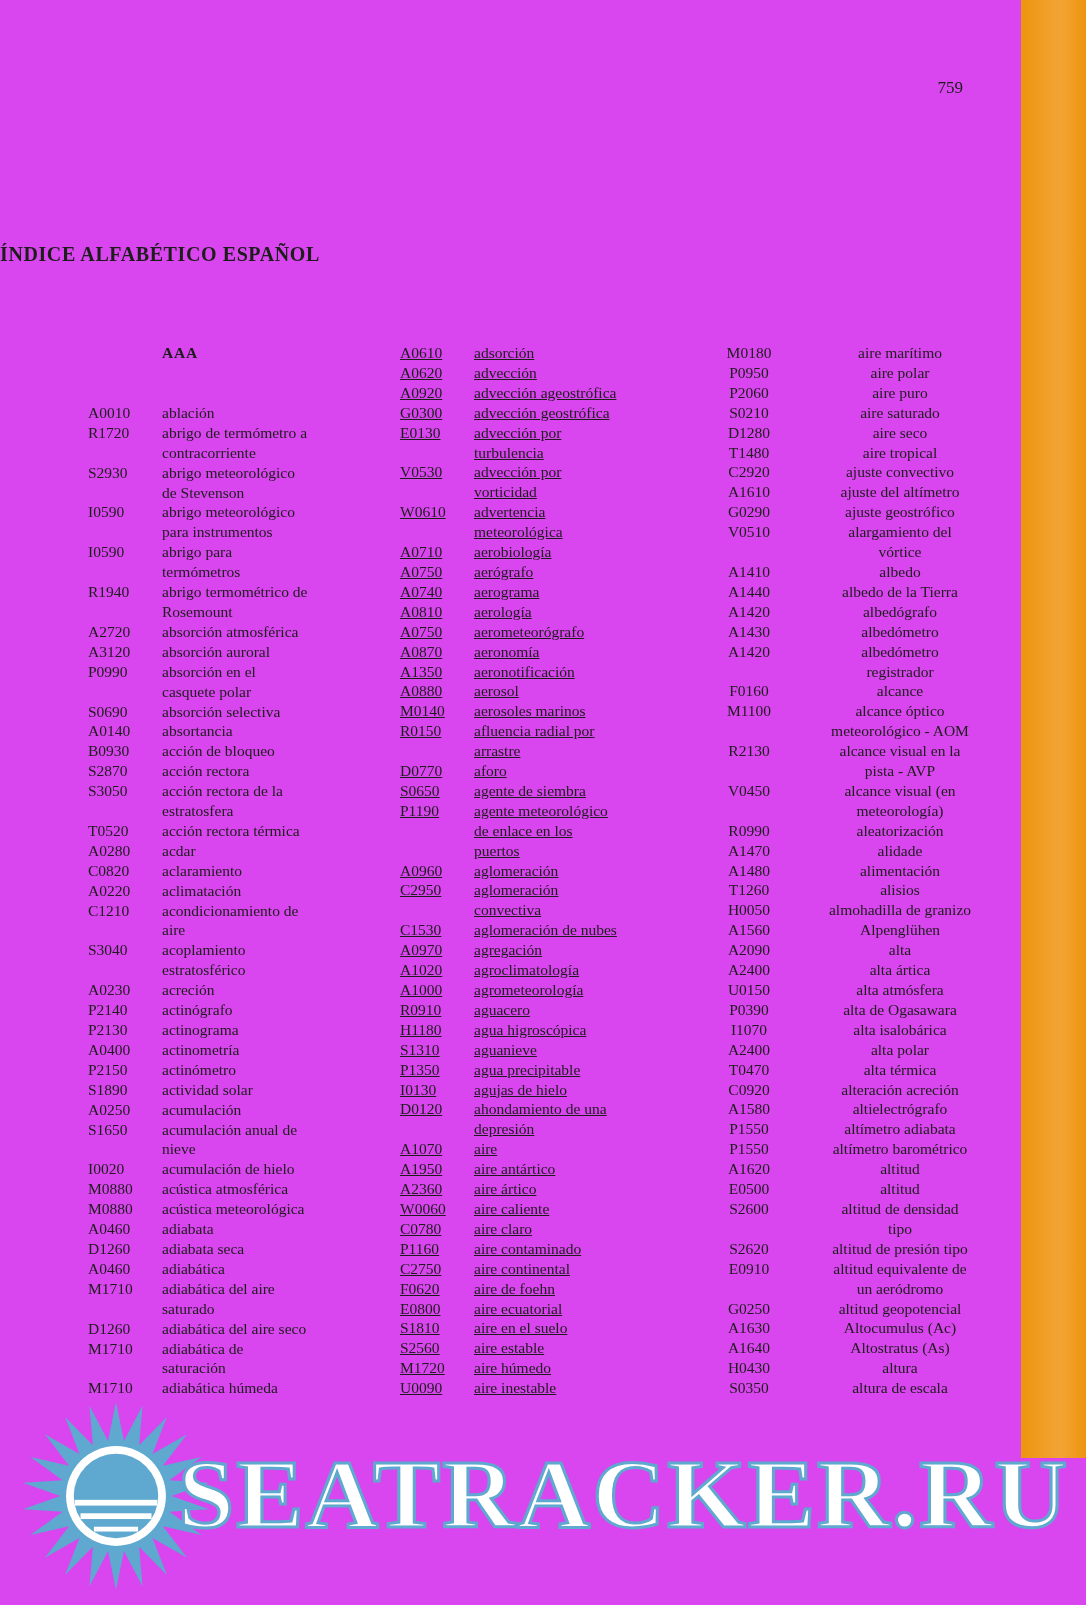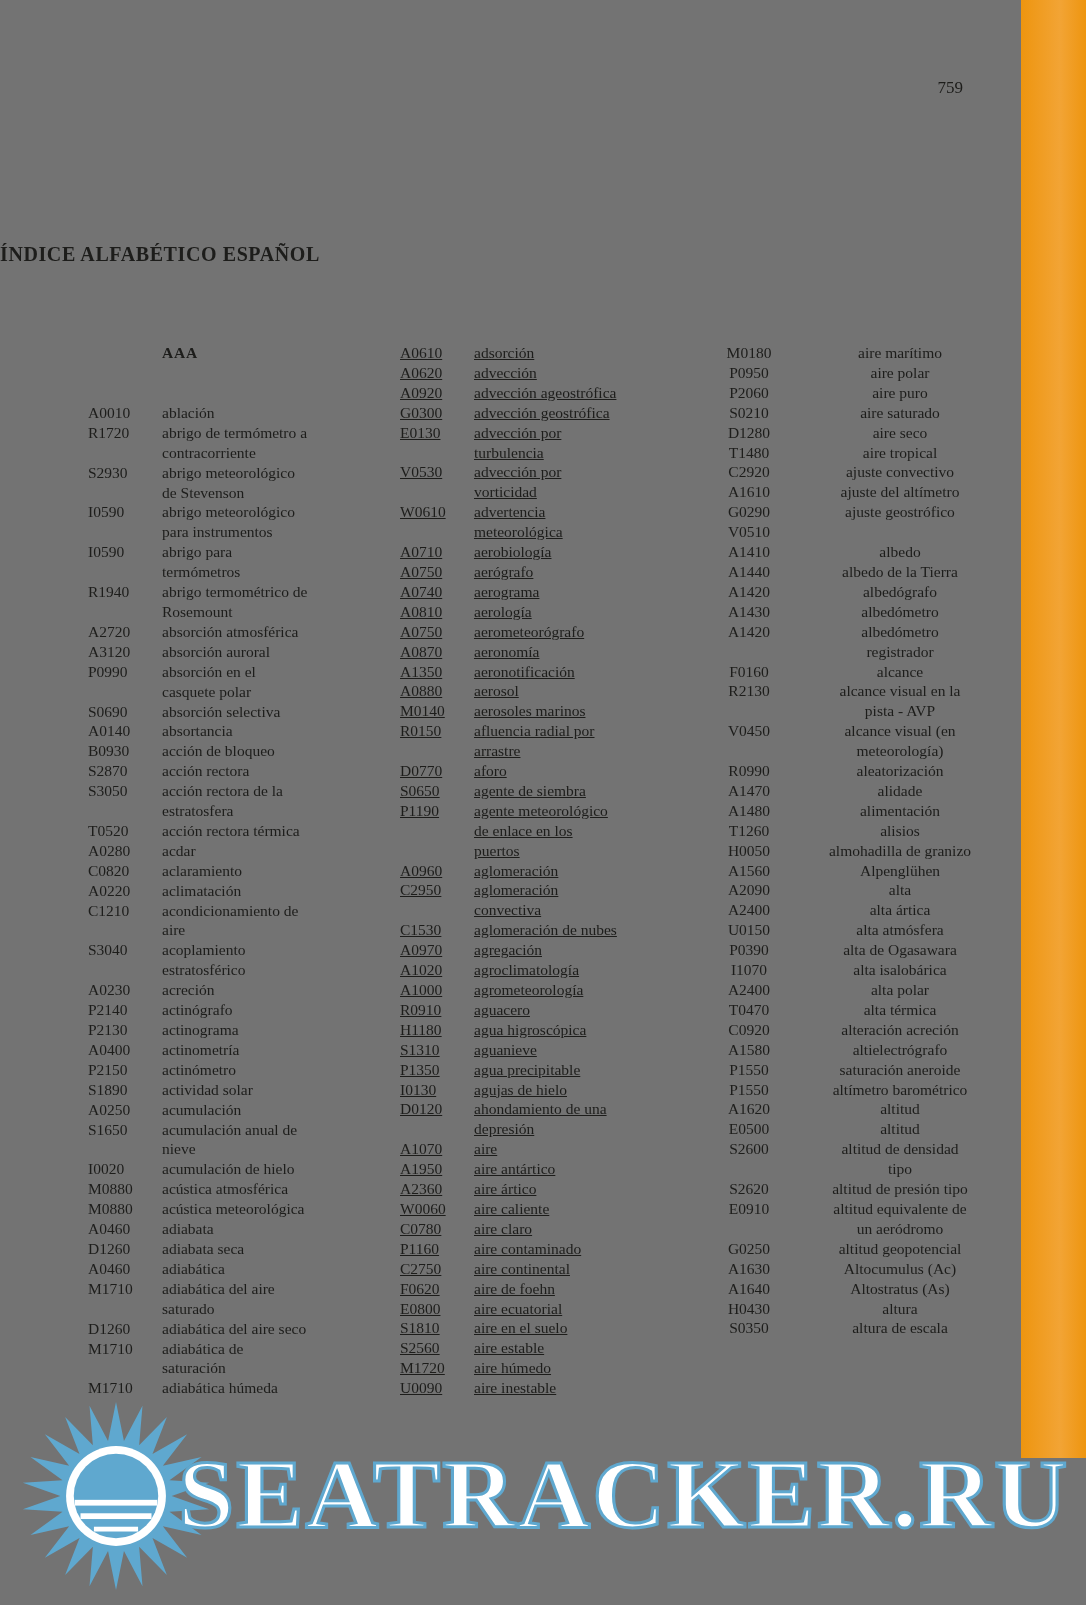--- a/index.html
+++ b/index.html
@@ -5,21 +5,21 @@
   * { margin: 0; padding: 0; box-sizing: border-box; }
   html, body { background: #ffffff; }
   body {
     font-family: "Liberation Serif", serif;
     color: var(--text, #1d1d1b);
   }
   .page {
     position: relative;
     width: 1086px;
     height: 1605px;
-    background: #737373;
+    background: #d946ef;
     overflow: hidden;
   }
   .edge-stripe {
     position: absolute;
     top: 0;
     left: 1021px;
     width: 65px;
     height: 1458px;
     background: linear-gradient(90deg, var(--stripe_orange, #ee950f) 0%, var(--stripe_orange_light, #f2a435) 60%, var(--stripe_orange, #ee950f) 100%);
   }
@@ -497,20 +497,22 @@
         <div class="row">
           <span class="code">A1610</span>
           <span class="term">ajuste del altímetro</span>
         </div>
         <div class="row">
           <span class="code">G0290</span>
           <span class="term">ajuste geostrófico</span>
         </div>
         <div class="row">
           <span class="code">V0510</span>
+          <span class="term">alargamiento del
+vórtice</span>
         </div>
         <div class="row">
           <span class="code">A1410</span>
           <span class="term">albedo</span>
         </div>
         <div class="row">
           <span class="code">A1440</span>
           <span class="term">albedo de la Tierra</span>
         </div>
         <div class="row">
@@ -524,20 +526,25 @@
         <div class="row">
           <span class="code">A1420</span>
           <span class="term">albedómetro
 registrador</span>
         </div>
         <div class="row">
           <span class="code">F0160</span>
           <span class="term">alcance</span>
         </div>
         <div class="row">
+          <span class="code">M1100</span>
+          <span class="term">alcance óptico
+meteorológico - AOM</span>
+        </div>
+        <div class="row">
           <span class="code">R2130</span>
           <span class="term">alcance visual en la
 pista - AVP</span>
         </div>
         <div class="row">
           <span class="code">V0450</span>
           <span class="term">alcance visual (en
 meteorología)</span>
         </div>
         <div class="row">
@@ -595,21 +602,21 @@
         <div class="row">
           <span class="code">C0920</span>
           <span class="term">alteración acreción</span>
         </div>
         <div class="row">
           <span class="code">A1580</span>
           <span class="term">altielectrógrafo</span>
         </div>
         <div class="row">
           <span class="code">P1550</span>
-          <span class="term">saturación aneroide</span>
+          <span class="term">altímetro adiabata</span>
         </div>
         <div class="row">
           <span class="code">P1550</span>
           <span class="term">altímetro barométrico</span>
         </div>
         <div class="row">
           <span class="code">A1620</span>
           <span class="term">altitud</span>
         </div>
         <div class="row">

